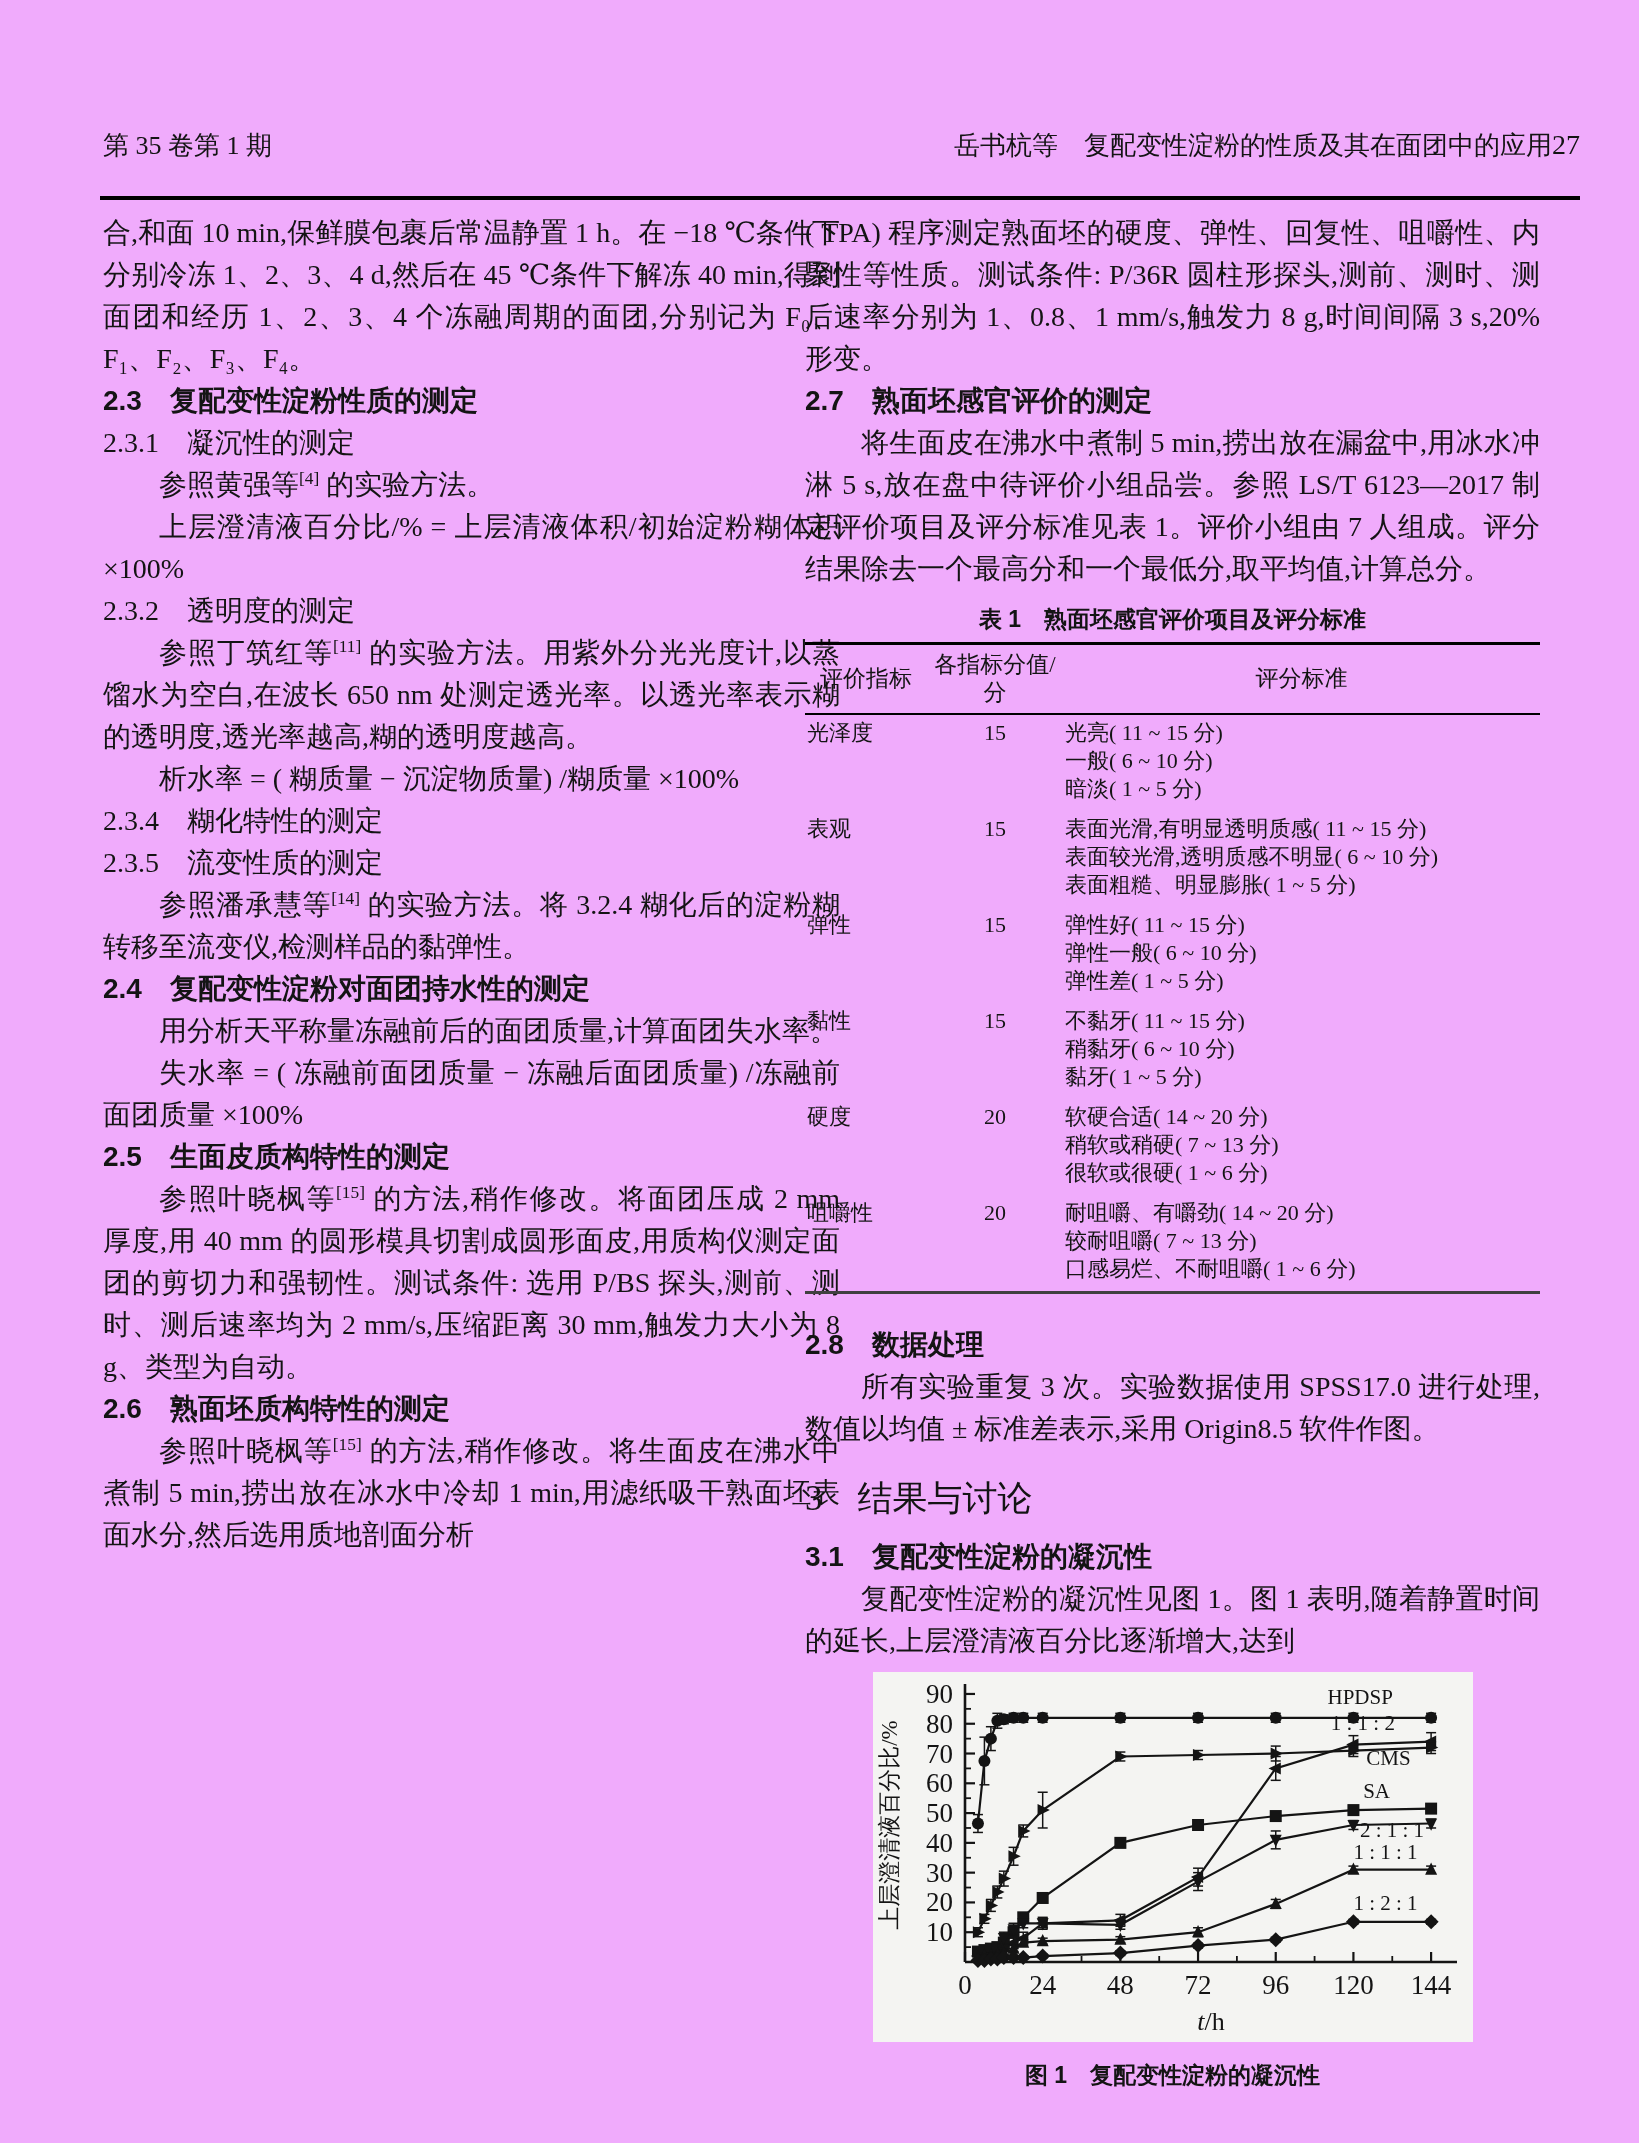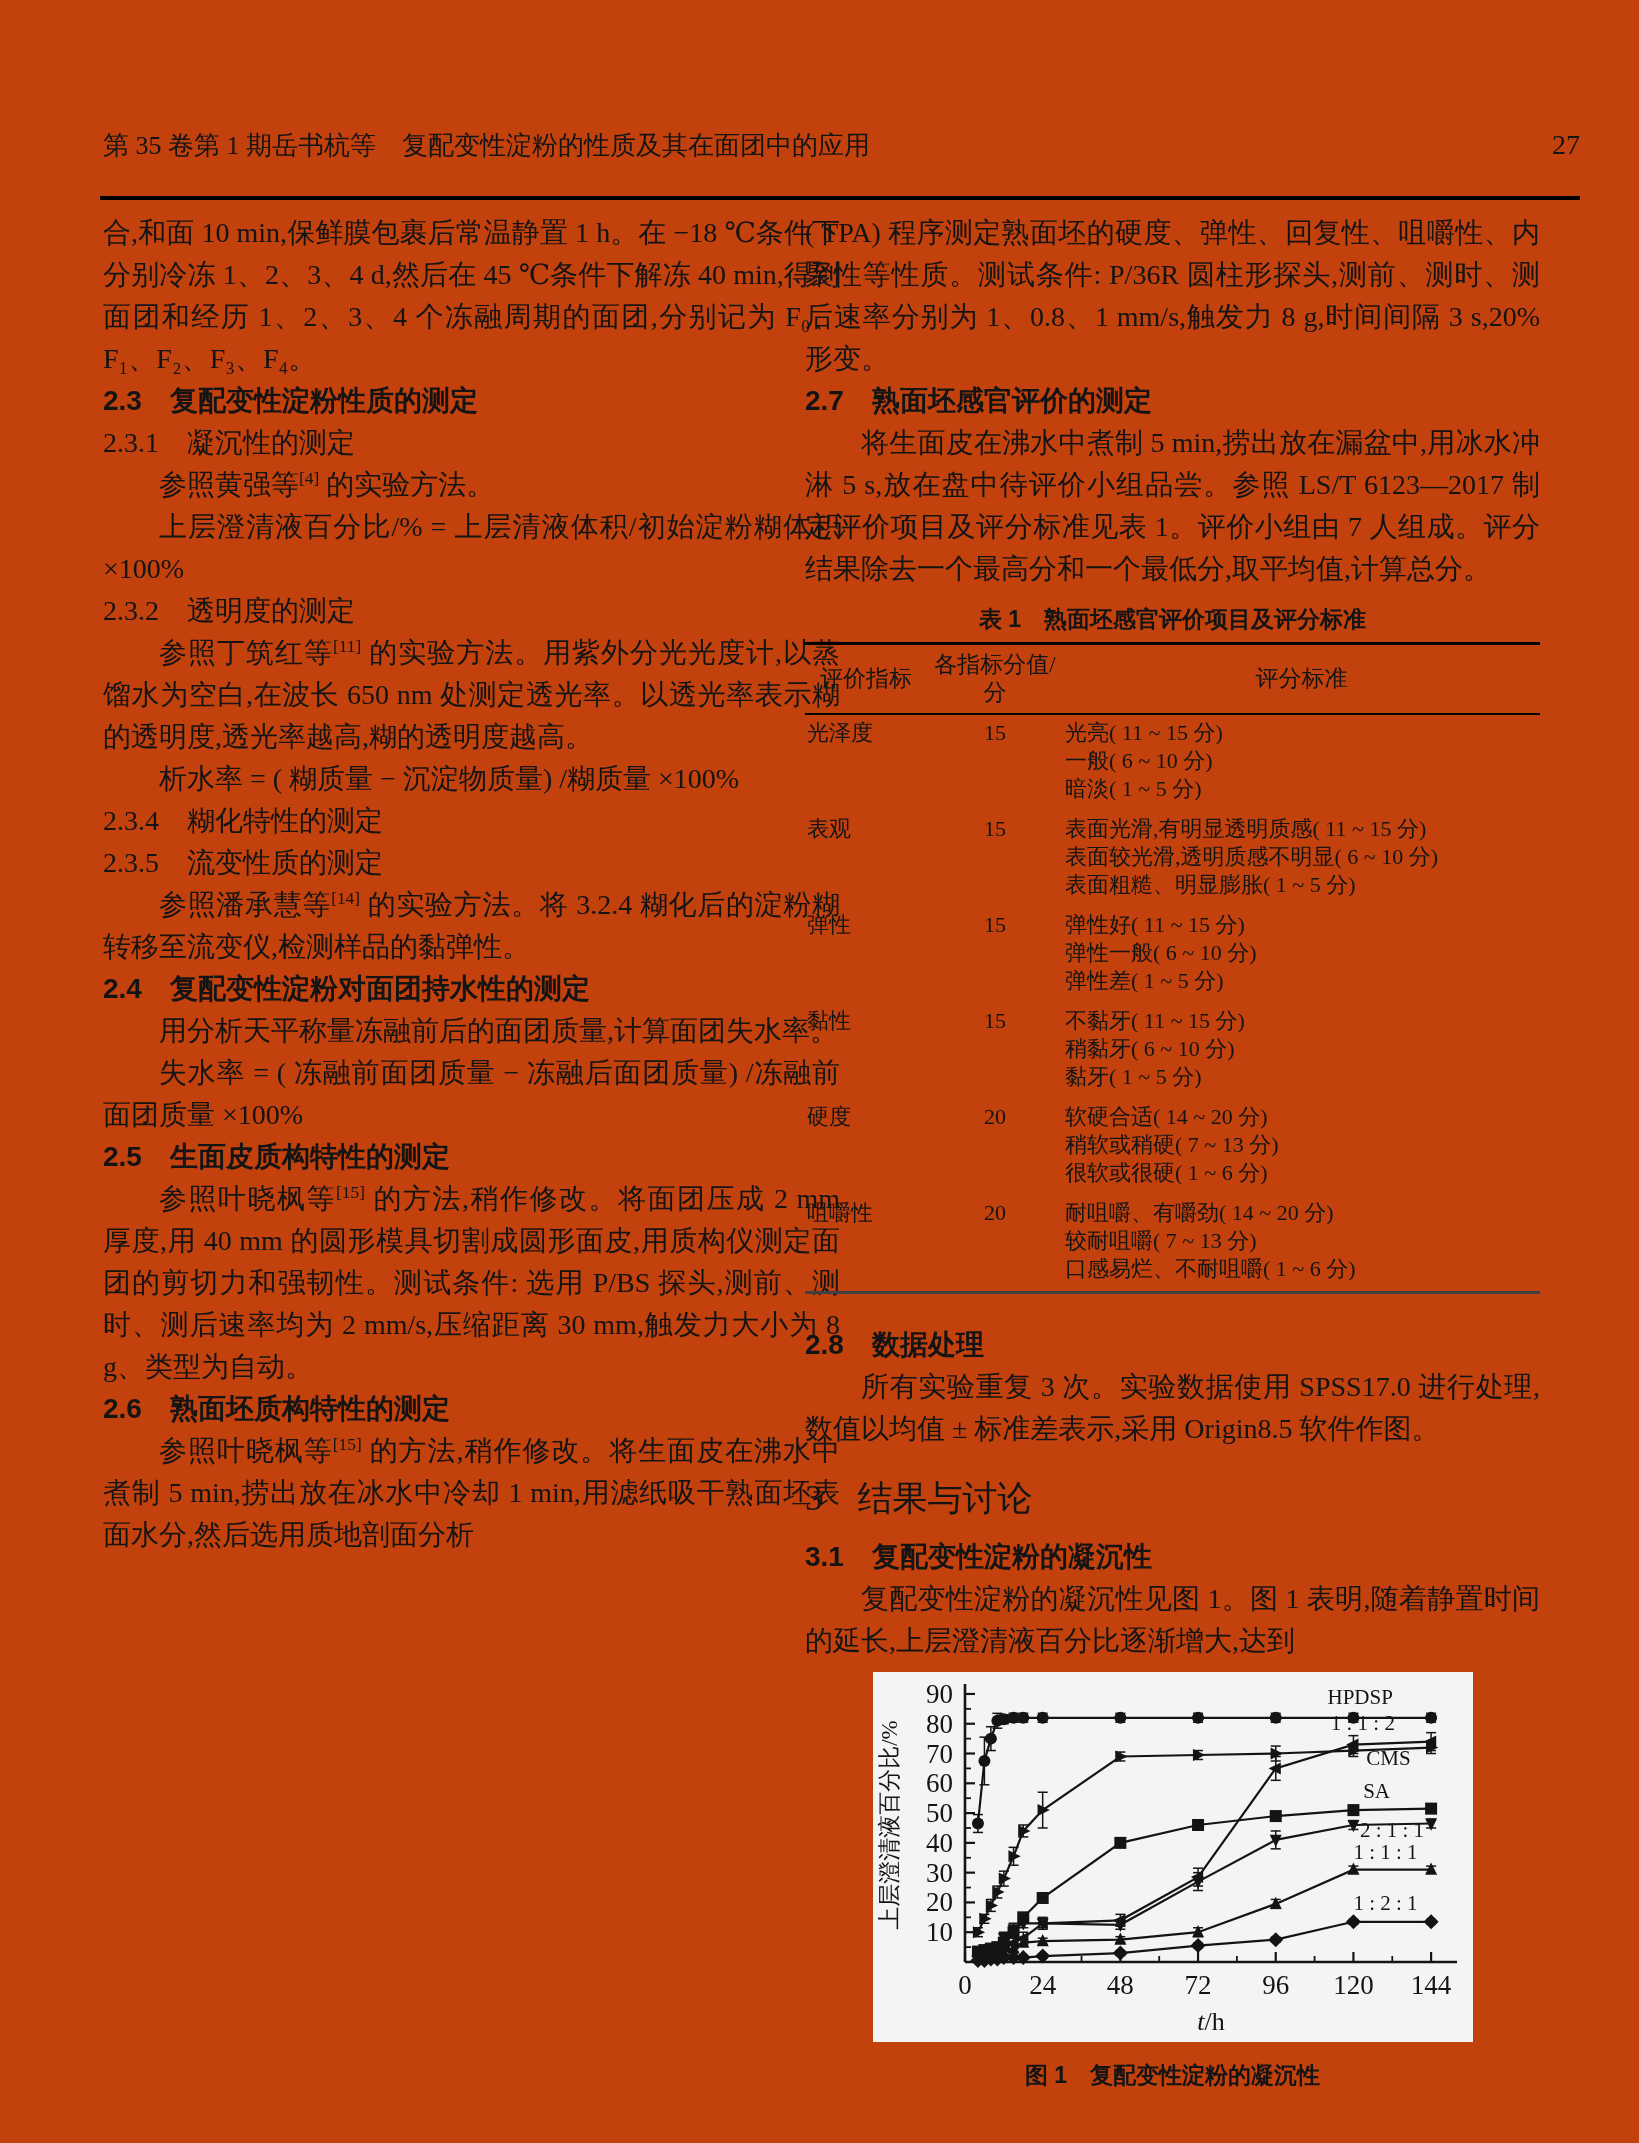--- a/index.html
+++ b/index.html
@@ -1,30 +1,30 @@
 <!DOCTYPE html>
 <html><head>
 <meta charset="utf-8">
 <style>
   html,body{margin:0;padding:0;background:#e8e8e8;}
   .page{
     position:relative;
     width:1639px;height:2143px;
-    background:#c2410c;
+    background:#f0abfc;
     font-family:"Liberation Serif","DejaVu Serif",serif;
     color:#141414;
     overflow:hidden;
   }
   
   .pg-header{
     position:absolute;top:128px;left:103px;width:1477px;
     display:flex;justify-content:space-between;align-items:baseline;
     font-size:26px;
   }
-  .pg-header .running{flex:1;text-align:left;}
+  .pg-header .running{flex:1;text-align:right;}
   .pg-header .pnum{font-size:28px;}
   .header-rule{
     position:absolute;top:196px;left:100px;width:1480px;height:4px;background:#000;
   }
   
   .col{
     position:absolute;top:212px;width:737px;
     font-size:28px;line-height:42px;
     text-align:justify;
   }

